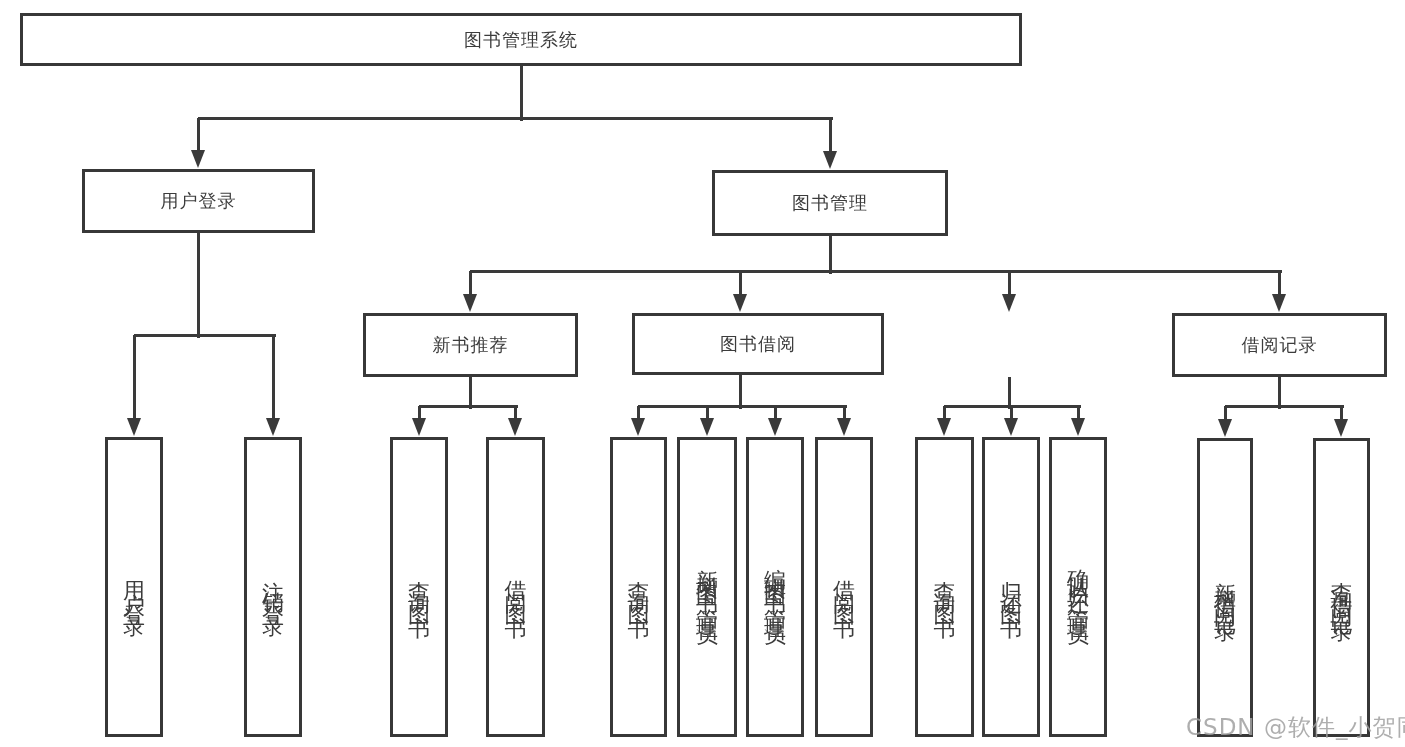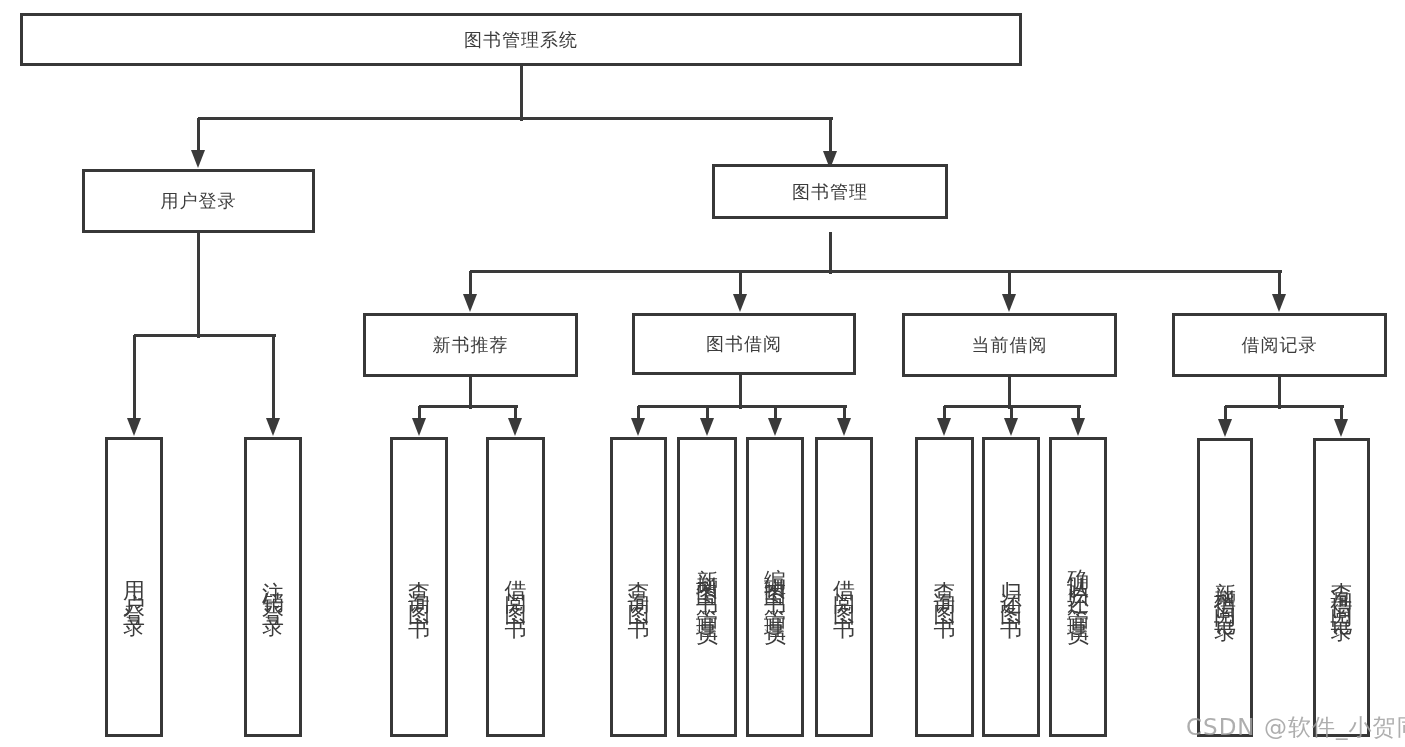--- a/index.html
+++ b/index.html
@@ -126,31 +126,28 @@
       <div class="arrow-line" style="left: 1340px; top: 406px; height: 15px;"></div>
       <div class="arrow-head" style="left: 1334px; top: 419px;"></div>
     </div>
   <div class="layer" id="node-layer">
       <div class="node" style="left: 20px; top: 13px; width: 1002px; height: 53px;">
         <span>图书管理系统</span>
       </div>
       <div class="node" style="left: 82px; top: 169px; width: 233px; height: 64px;">
         <span>用户登录</span>
       </div>
-      <div class="node" style="left: 712px; top: 164px; width: 236px; height: 55px; justify-content: center;">
+      <div class="node" style="left: 712px; top: 170px; width: 236px; height: 66px; justify-content: center;">
         <span>图书管理</span>
       </div>
       <div class="node" style="left: 363px; top: 313px; width: 215px; height: 64px;">
         <span>新书推荐</span>
       </div>
-      <div class="node" style="left: 632px; top: 313px; width: 224px; height: 62px;">
+      <div class="node" style="left: 632px; top: 313px; width: 252px; height: 62px;">
         <span>图书借阅</span>
-      </div>
-      <div class="node" style="left: 902px; top: 313px; width: 215px; height: 64px;">
-        <span>当前借阅</span>
       </div>
       <div class="node" style="left: 1172px; top: 313px; width: 215px; height: 64px;">
         <span>借阅记录</span>
       </div>
       <div class="node v short" style="left: 105px; top: 437px; width: 58px; height: 300px;">
         <span>用户登录</span>
       </div>
       <div class="node v short" style="left: 244px; top: 437px; width: 58px; height: 300px;">
         <span>注销登录</span>
       </div>

